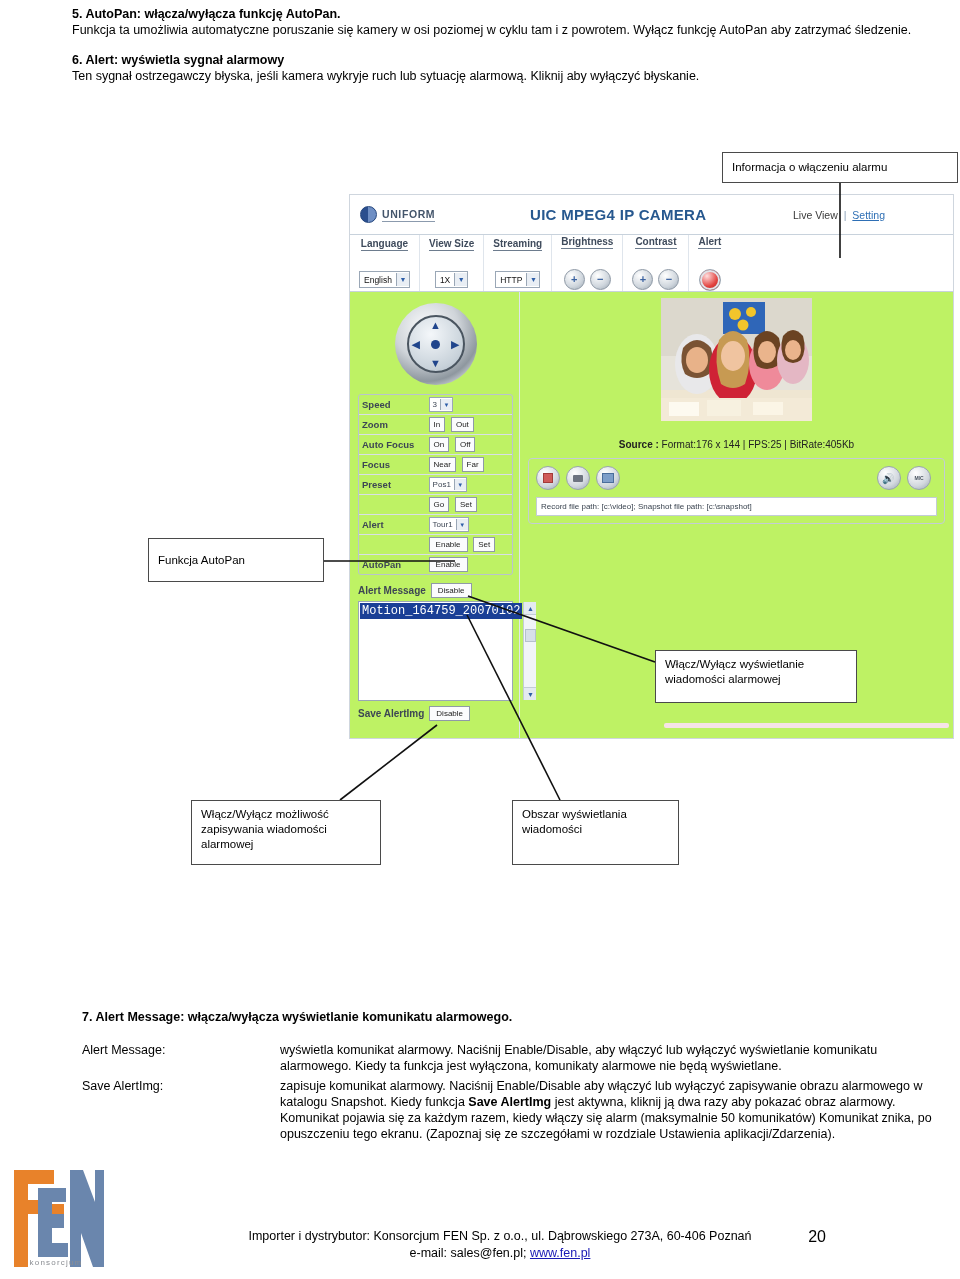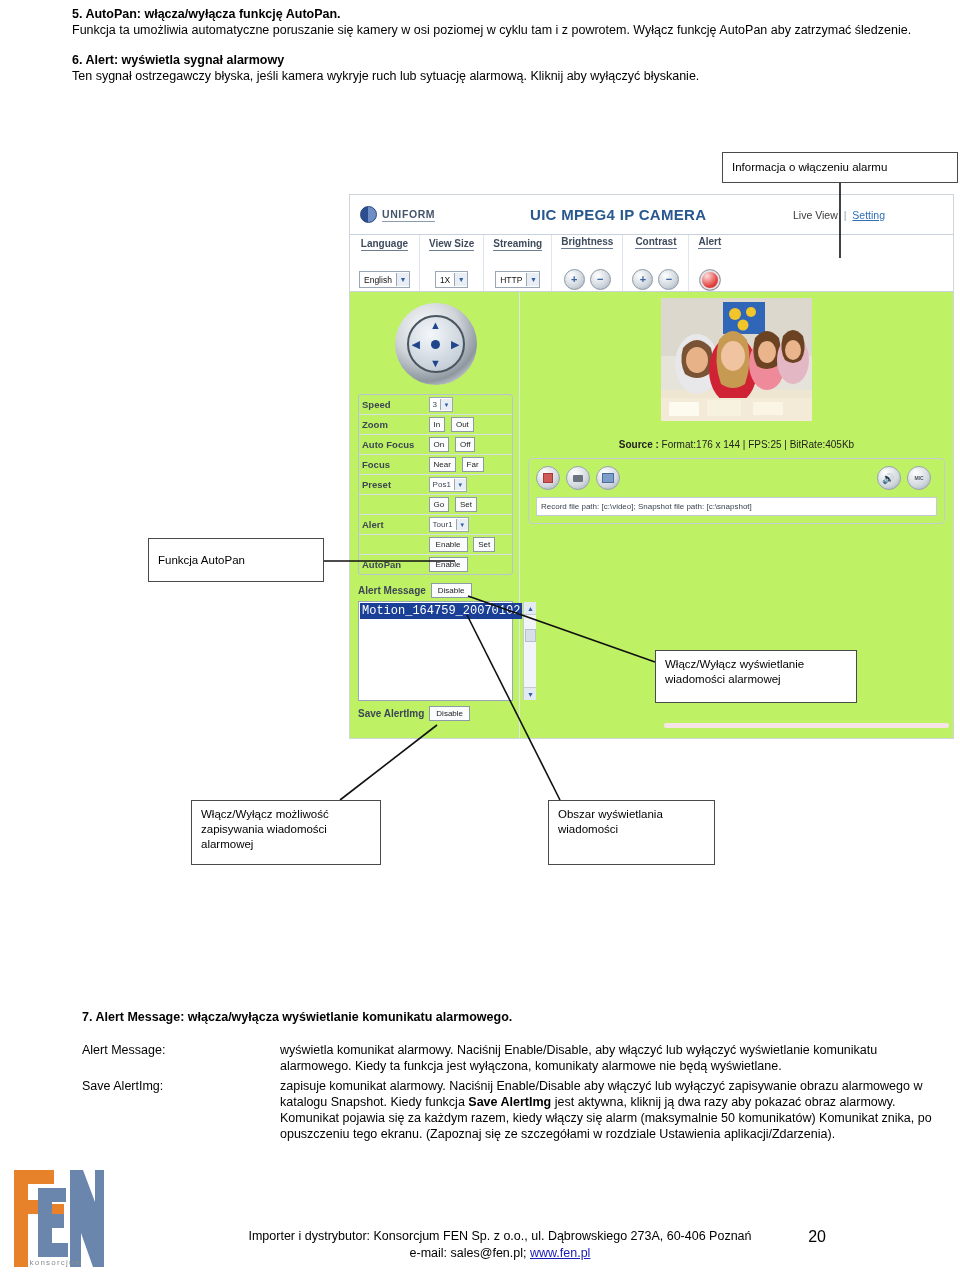--- a/index.html
+++ b/index.html
@@ -179,21 +179,21 @@
 
   
   .callout{
     position:absolute;border:1px solid #4a4a4a;background:#fff;box-sizing:border-box;
     font-size:11.5px;line-height:15px;color:#000;padding:6px 9px;
   }
   .co-alarm{left:722px;top:152px;width:236px;height:31px;display:flex;align-items:center;}
   .co-autopan{left:148px;top:538px;width:176px;height:44px;display:flex;align-items:center;}
   .co-wyswietlanie{left:655px;top:650px;width:202px;height:53px;}
   .co-zapis{left:191px;top:800px;width:190px;height:65px;}
-  .co-obszar{left:512px;top:800px;width:167px;height:65px;margin-left:36px;}
+  .co-obszar{left:512px;top:800px;width:167px;height:65px;}
 
   svg.leader{position:absolute;left:0;top:0;width:960px;height:1279px;pointer-events:none;}
 
   
   .sec7{position:absolute;left:82px;top:1010px;width:866px;}
   .sec7 .h{font-size:12.5px;font-weight:bold;}
   .deflist{position:absolute;left:82px;top:1042px;width:866px;}
   .drow{display:flex;margin-bottom:4px;}
   .dterm{width:198px;flex:0 0 198px;font-size:12.5px;line-height:16px;}
   .ddesc{flex:1;font-size:12.5px;line-height:16px;}

